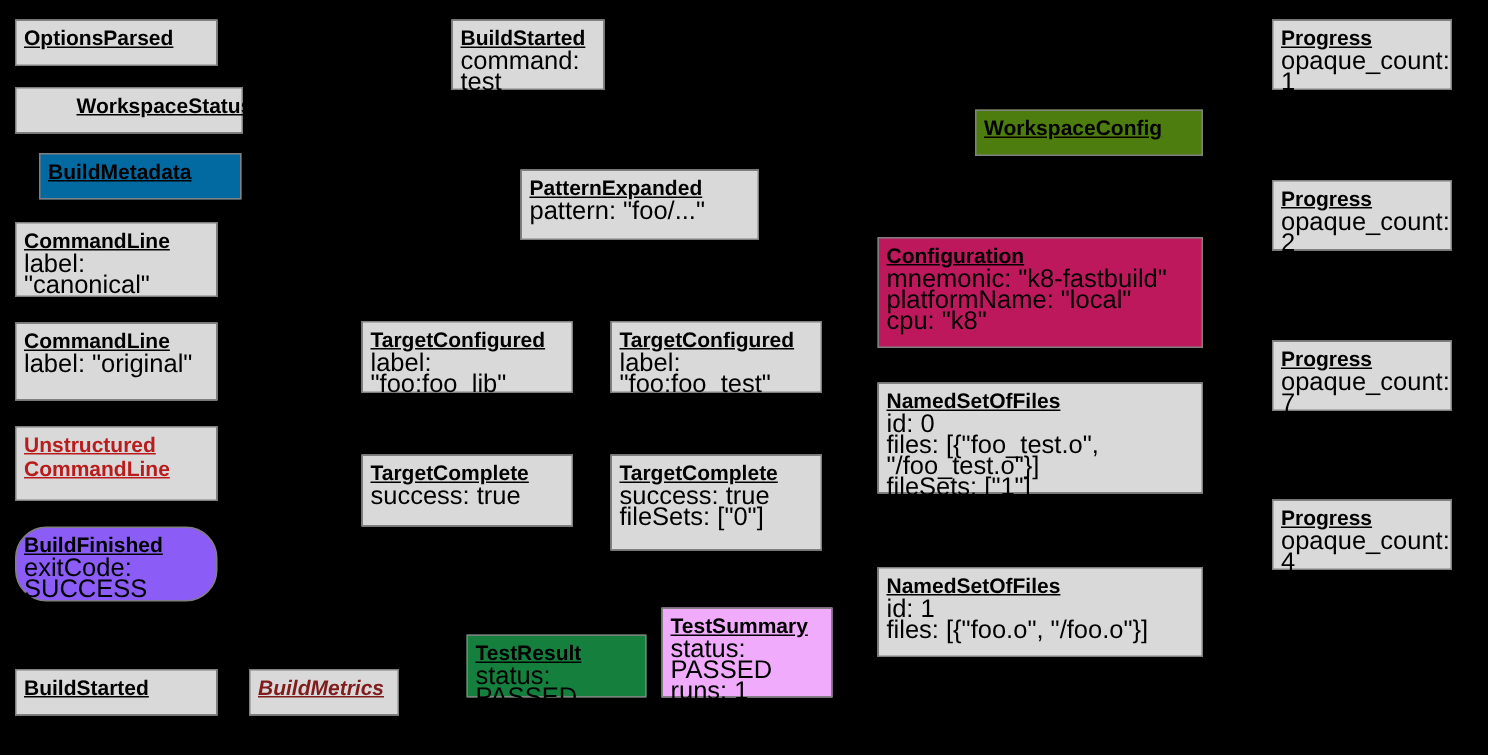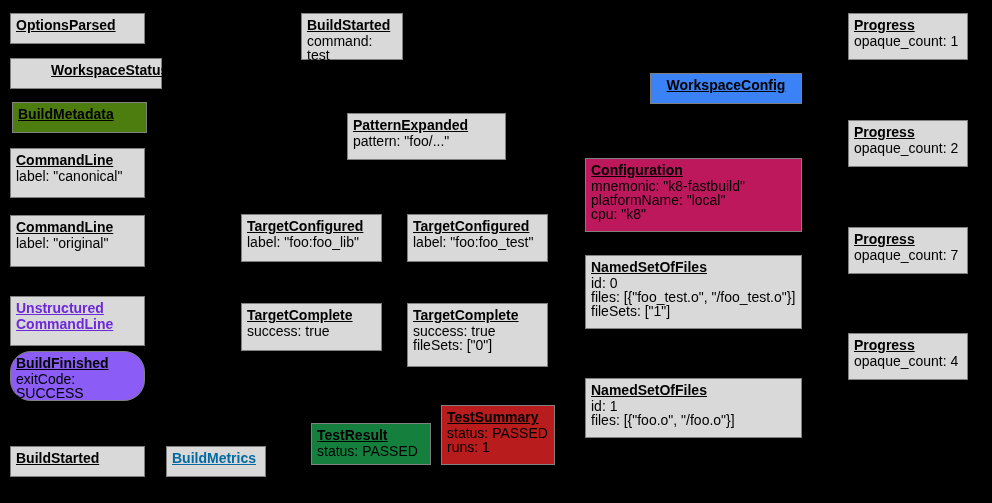--- a/index.html
+++ b/index.html
@@ -25,21 +25,21 @@
   }
   .node-title {
     font-size: 14px;
     font-weight: bold;
     text-decoration: underline;
     line-height: 16px;
     white-space: pre-line;
     display: block;
   }
   .node-fields {
-    font-size: 14px;
+    font-size: 17px;
     font-weight: normal;
     line-height: 14px;
     white-space: pre-line;
     display: block;
     margin-top: 1px;
   }
   .node-fields:empty { display: none; }
 </style>
 </head>
 <body>
@@ -52,24 +52,24 @@
       <span class="node-title">WorkspaceStatus</span>
     </div>
     <div class="node" style="left: 301px; top: 13px; width: 102px; height: 47px; background: rgb(217, 217, 217); border-color: rgb(128, 128, 128); color: rgb(0, 0, 0);">
       <span class="node-title">BuildStarted</span>
       <span class="node-fields">command: test</span>
     </div>
     <div class="node" style="left: 848px; top: 13px; width: 120px; height: 47px; background: rgb(217, 217, 217); border-color: rgb(128, 128, 128); color: rgb(0, 0, 0);">
       <span class="node-title">Progress</span>
       <span class="node-fields">opaque_count: 1</span>
     </div>
-    <div class="node" style="left: 650px; top: 73px; width: 152px; height: 31px; background: #3b82f6; border-color: rgb(128, 128, 128); color: rgb(0, 0, 0); text-align: center;">
+    <div class="node" style="left: 650px; top: 73px; width: 152px; height: 31px; background: #4d7c0f; border-color: rgb(128, 128, 128); color: rgb(0, 0, 0);">
       <span class="node-title">WorkspaceConfig</span>
     </div>
-    <div class="node" style="left: 12px; top: 102px; width: 135px; height: 31px; background: #4d7c0f; border-color: rgb(128, 128, 128); color: rgb(0, 0, 0);">
+    <div class="node" style="left: 26px; top: 102px; width: 135px; height: 31px; background: #0369a1; border-color: rgb(128, 128, 128); color: rgb(0, 0, 0);">
       <span class="node-title">BuildMetadata</span>
     </div>
     <div class="node" style="left: 299px; top: 113px; width: 159px; height: 47px; background: rgb(217, 217, 217); border-color: rgb(128, 128, 128); color: rgb(0, 0, 0); margin-left: 48px;">
       <span class="node-title">PatternExpanded</span>
       <span class="node-fields">pattern: "foo/..."</span>
     </div>
     <div class="node" style="left: 848px; top: 120px; width: 120px; height: 47px; background: rgb(217, 217, 217); border-color: rgb(128, 128, 128); color: rgb(0, 0, 0);">
       <span class="node-title">Progress</span>
       <span class="node-fields">opaque_count: 2</span>
     </div>
@@ -98,21 +98,21 @@
     <div class="node" style="left: 848px; top: 227px; width: 120px; height: 47px; background: rgb(217, 217, 217); border-color: rgb(128, 128, 128); color: rgb(0, 0, 0);">
       <span class="node-title">Progress</span>
       <span class="node-fields">opaque_count: 7</span>
     </div>
     <div class="node" style="left: 585px; top: 255px; width: 217px; height: 74px; background: rgb(217, 217, 217); border-color: rgb(128, 128, 128); color: rgb(0, 0, 0);">
       <span class="node-title">NamedSetOfFiles</span>
       <span class="node-fields">id: 0
 files: [{"foo_test.o", "/foo_test.o"}]
 fileSets: ["1"]</span>
     </div>
-    <div class="node" style="left: 10px; top: 296px; width: 135px; height: 50px; background: rgb(217, 217, 217); border-color: rgb(128, 128, 128); color: #6d28d9;">
+    <div class="node" style="left: 10px; top: 284px; width: 135px; height: 50px; background: rgb(217, 217, 217); border-color: rgb(128, 128, 128); color: #b91c1c;">
       <span class="node-title">Unstructured
 CommandLine</span>
     </div>
     <div class="node" style="left: 241px; top: 303px; width: 141px; height: 48px; background: rgb(217, 217, 217); border-color: rgb(128, 128, 128); color: rgb(0, 0, 0);">
       <span class="node-title">TargetComplete</span>
       <span class="node-fields">success: true</span>
     </div>
     <div class="node" style="left: 407px; top: 303px; width: 141px; height: 64px; background: rgb(217, 217, 217); border-color: rgb(128, 128, 128); color: rgb(0, 0, 0);">
       <span class="node-title">TargetComplete</span>
       <span class="node-fields">success: true
@@ -124,28 +124,28 @@
     </div>
     <div class="node" style="left: 10px; top: 351px; width: 135px; height: 50px; background: #8b5cf6; border-color: rgb(128, 128, 128); color: rgb(0, 0, 0); border-radius: 21px;">
       <span class="node-title">BuildFinished</span>
       <span class="node-fields">exitCode: SUCCESS</span>
     </div>
     <div class="node" style="left: 585px; top: 378px; width: 217px; height: 60px; background: rgb(217, 217, 217); border-color: rgb(128, 128, 128); color: rgb(0, 0, 0);">
       <span class="node-title">NamedSetOfFiles</span>
       <span class="node-fields">id: 1
 files: [{"foo.o", "/foo.o"}]</span>
     </div>
-    <div class="node" style="left: 441px; top: 405px; width: 114px; height: 60px; background: #b91c1c; border-color: rgb(128, 128, 128); color: rgb(0, 0, 0);">
+    <div class="node" style="left: 441px; top: 405px; width: 114px; height: 60px; background: #f0abfc; border-color: rgb(128, 128, 128); color: rgb(0, 0, 0);">
       <span class="node-title">TestSummary</span>
       <span class="node-fields">status: PASSED
 runs: 1</span>
     </div>
     <div class="node" style="left: 311px; top: 423px; width: 120px; height: 42px; background: #15803d; border-color: rgb(128, 128, 128); color: rgb(0, 0, 0);">
       <span class="node-title">TestResult</span>
       <span class="node-fields">status: PASSED</span>
     </div>
     <div class="node" style="left: 10px; top: 446px; width: 135px; height: 31px; background: rgb(217, 217, 217); border-color: rgb(128, 128, 128); color: rgb(0, 0, 0);">
       <span class="node-title">BuildStarted</span>
     </div>
-    <div class="node" style="left: 166px; top: 446px; width: 100px; height: 31px; background: rgb(217, 217, 217); border-color: rgb(128, 128, 128); color: #0369a1;">
+    <div class="node" style="left: 166px; top: 446px; width: 100px; height: 31px; background: rgb(217, 217, 217); border-color: rgb(128, 128, 128); color: #7f1d1d; font-style: italic;">
       <span class="node-title">BuildMetrics</span>
     </div>
   </div>
 
 </body></html>

